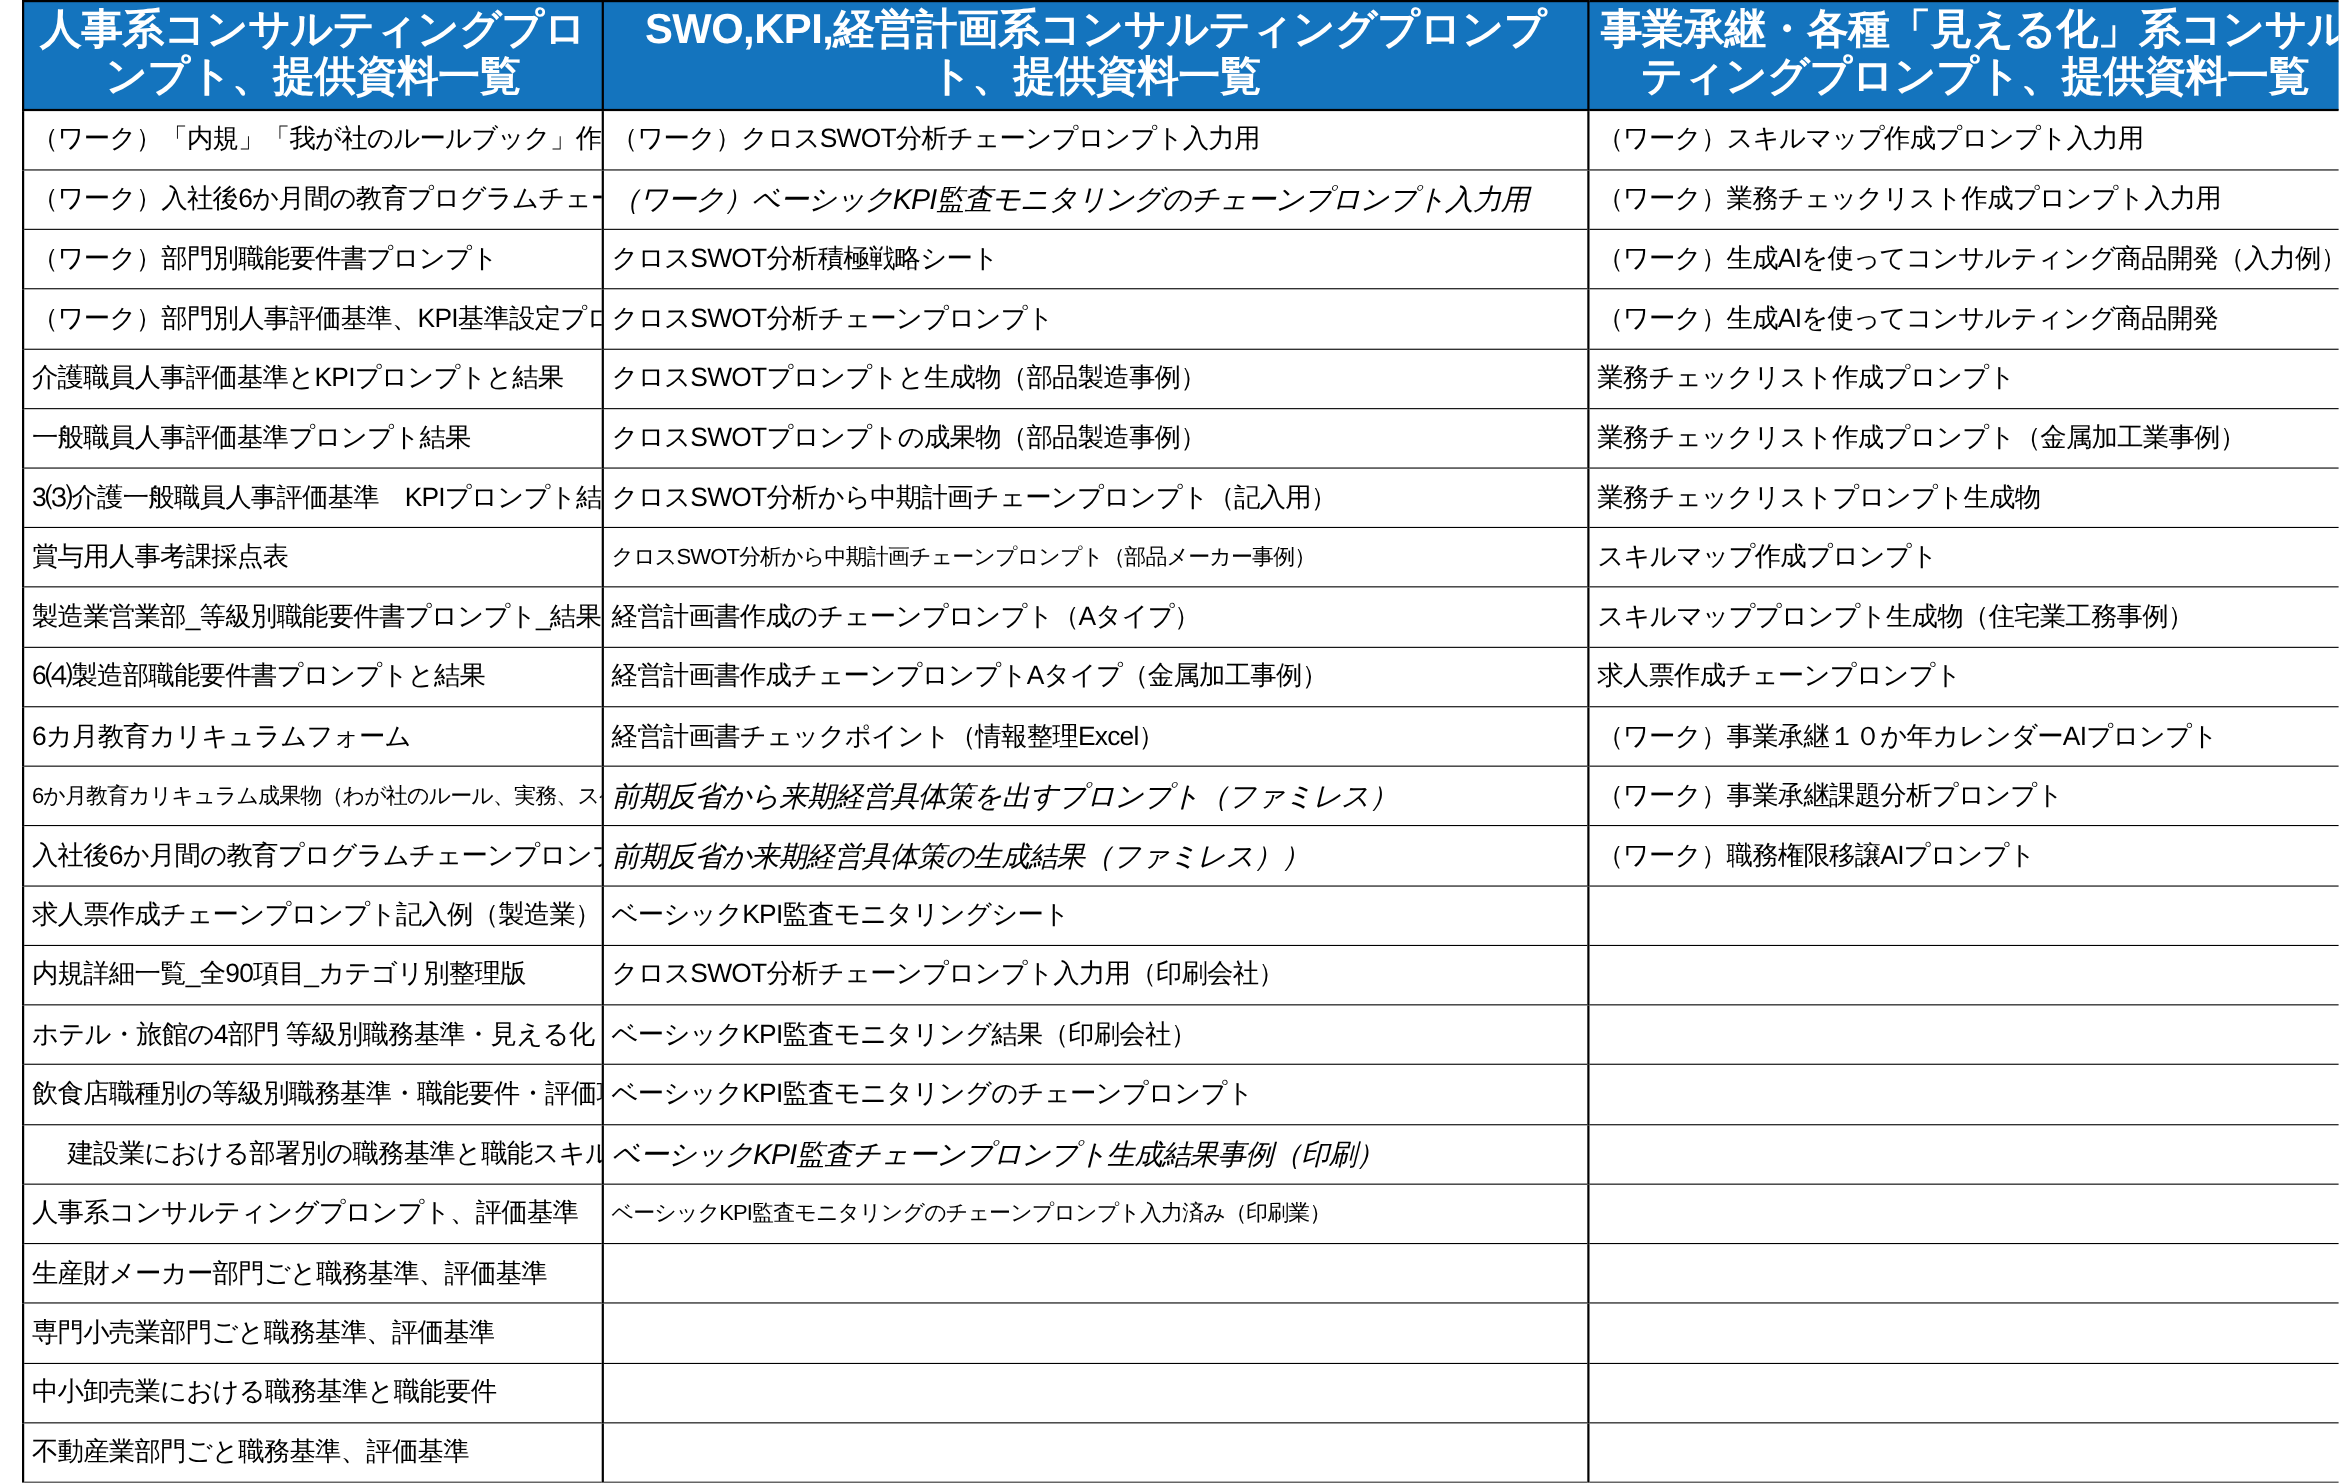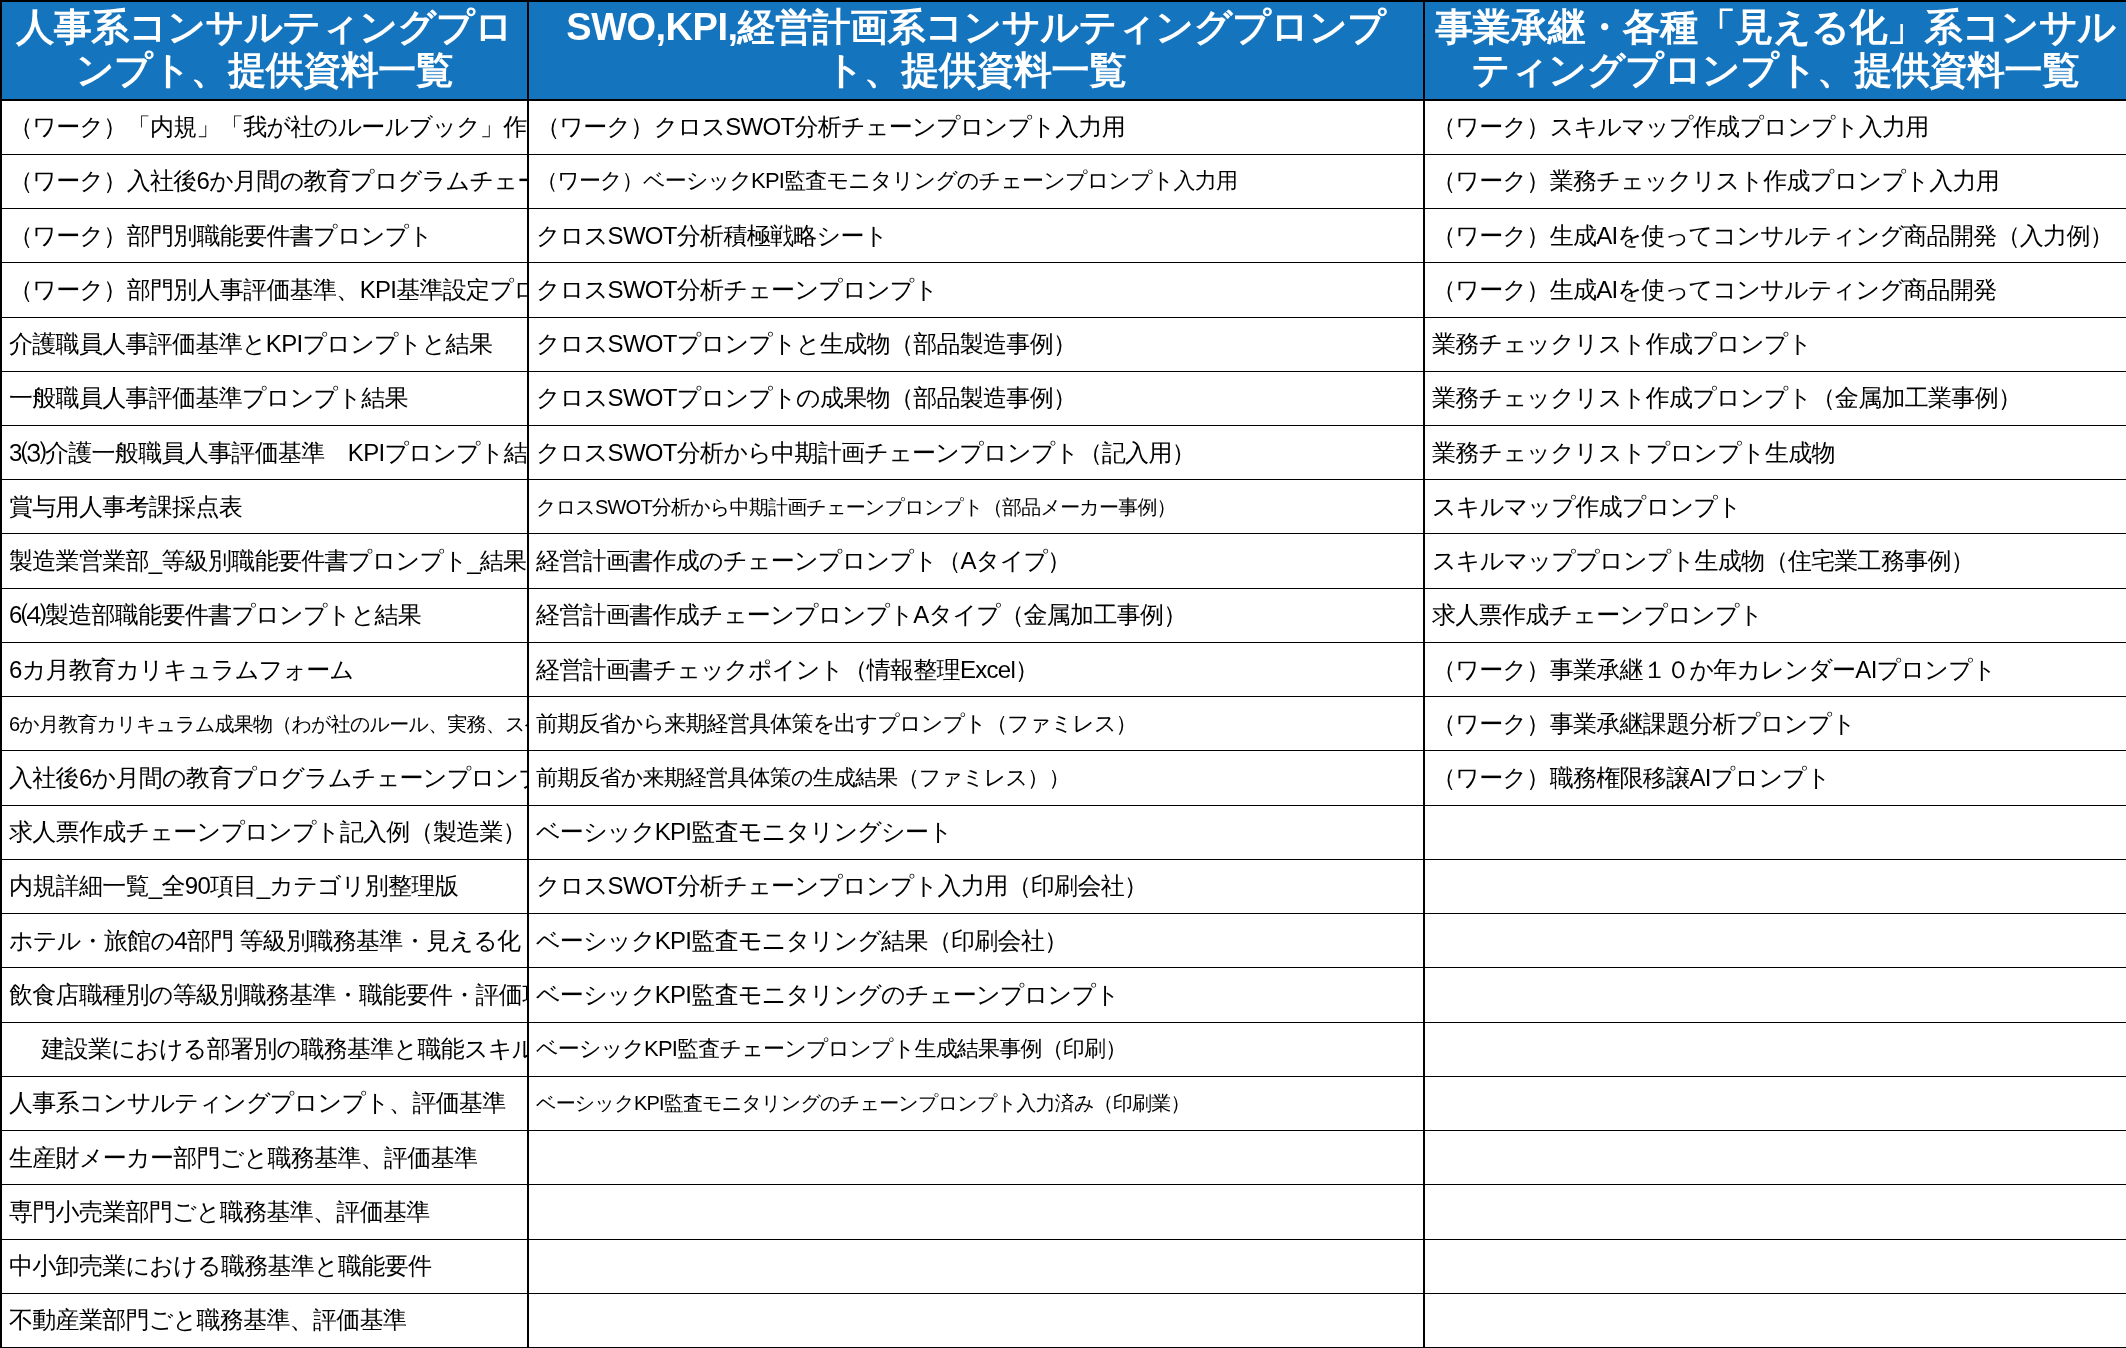--- a/index.html
+++ b/index.html
@@ -6,20 +6,21 @@
   body{
     width:2126px;height:1348px;
     background:#ffffff;
     font-family:"Liberation Sans","DejaVu Sans",sans-serif;
     overflow:hidden;
   }
   #sheet{
     width:2126px;height:1348px;
     display:flex;flex-direction:column;
     box-sizing:border-box;
+    padding-left:20px;
   }
   table.grid{
     border-collapse:collapse;
     table-layout:fixed;
     width:2126px;
     height:1348px;
   }
   col.c1{width:527px;}
   col.c2{width:896px;}
   col.c3{width:703px;}
@@ -50,21 +51,21 @@
     overflow:hidden;
     line-height:1.0;
     height:49px;
     box-sizing:border-box;
     background:#ffffff;
     letter-spacing:-0.6px;
   }
   td.cell.empty{ }
   
   td.fs-xs{font-size:20px;letter-spacing:-0.8px;}
-  td.fs-s{font-size:22px;letter-spacing:-0.8px;}
+  td.fs-s{font-size:26px;letter-spacing:-0.8px;font-style:italic;}
   td.fs-m{font-size:24px;letter-spacing:-0.7px;}
   td.indent{padding-left:16px;}
   tr.row{height:49px;}
 </style>
 </head>
 <body>
 
 <div id="sheet">
   <table class="grid">
     <colgroup>

